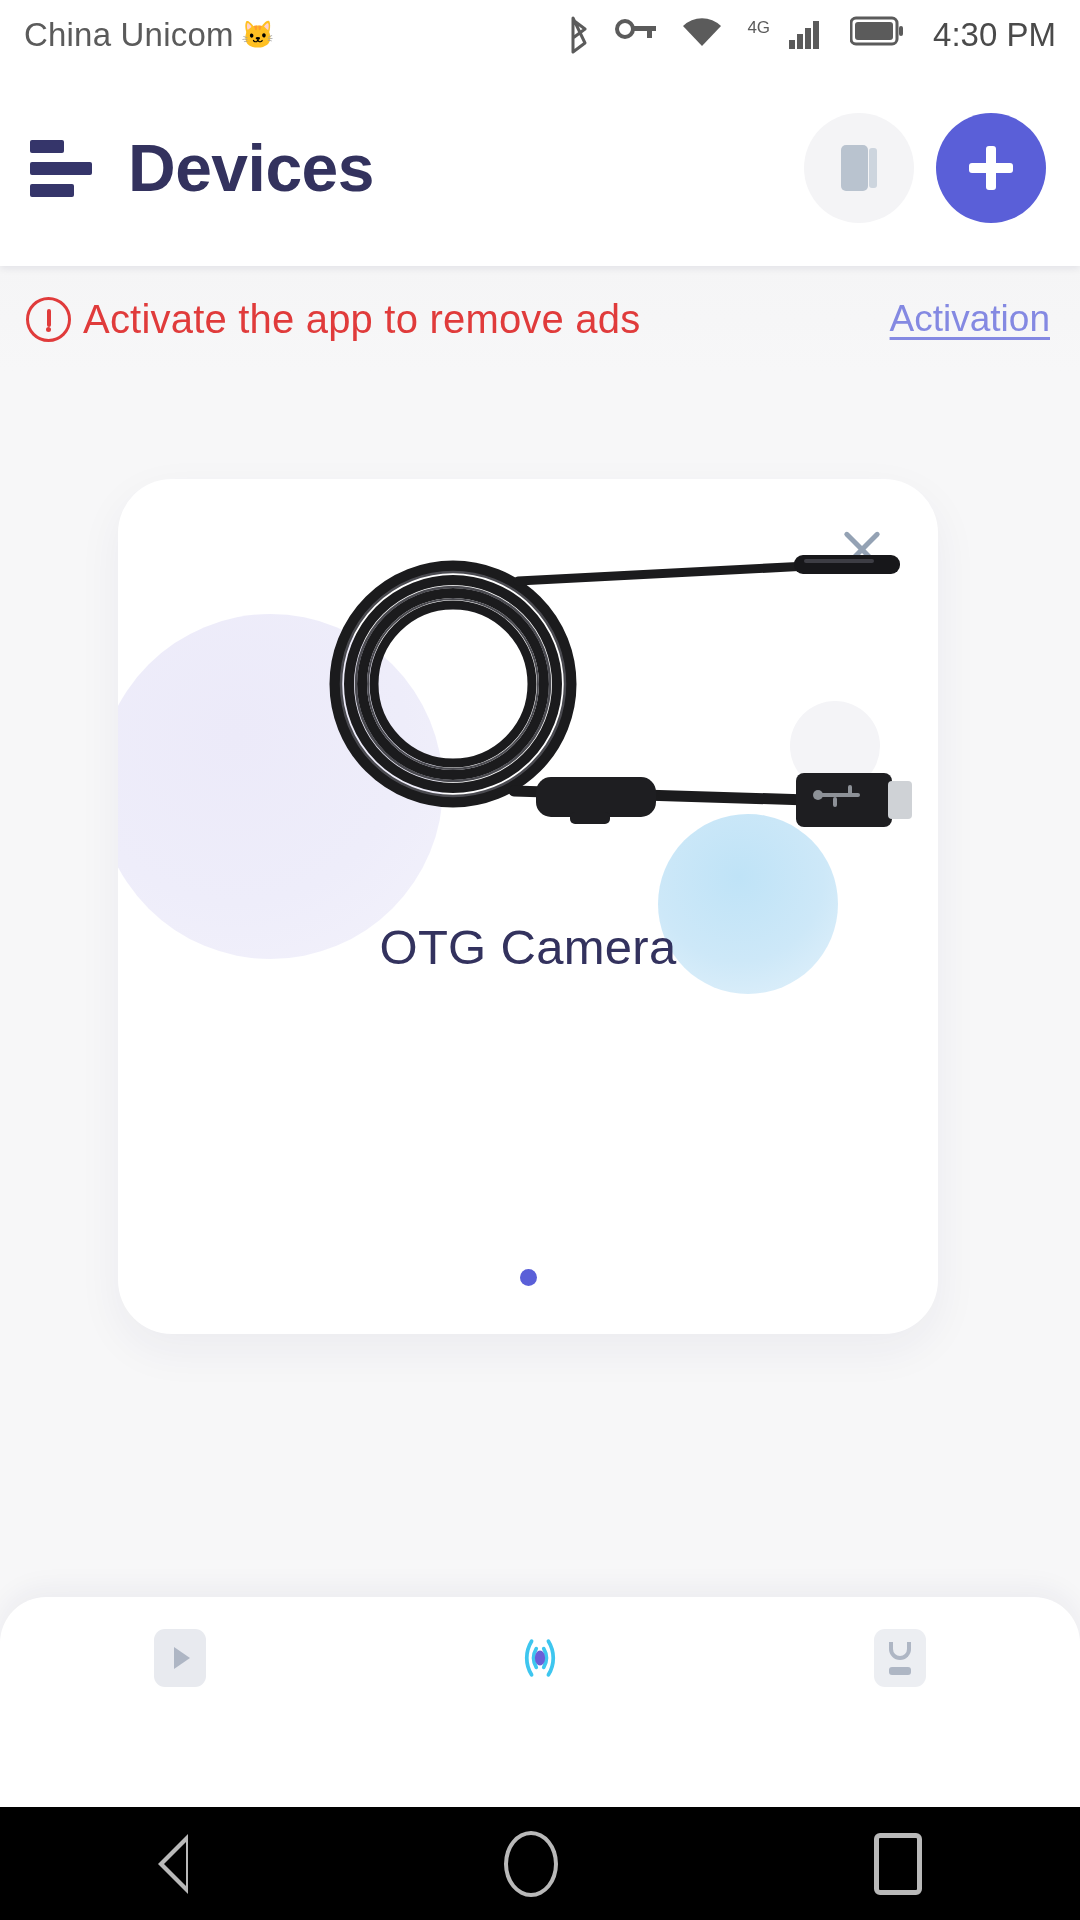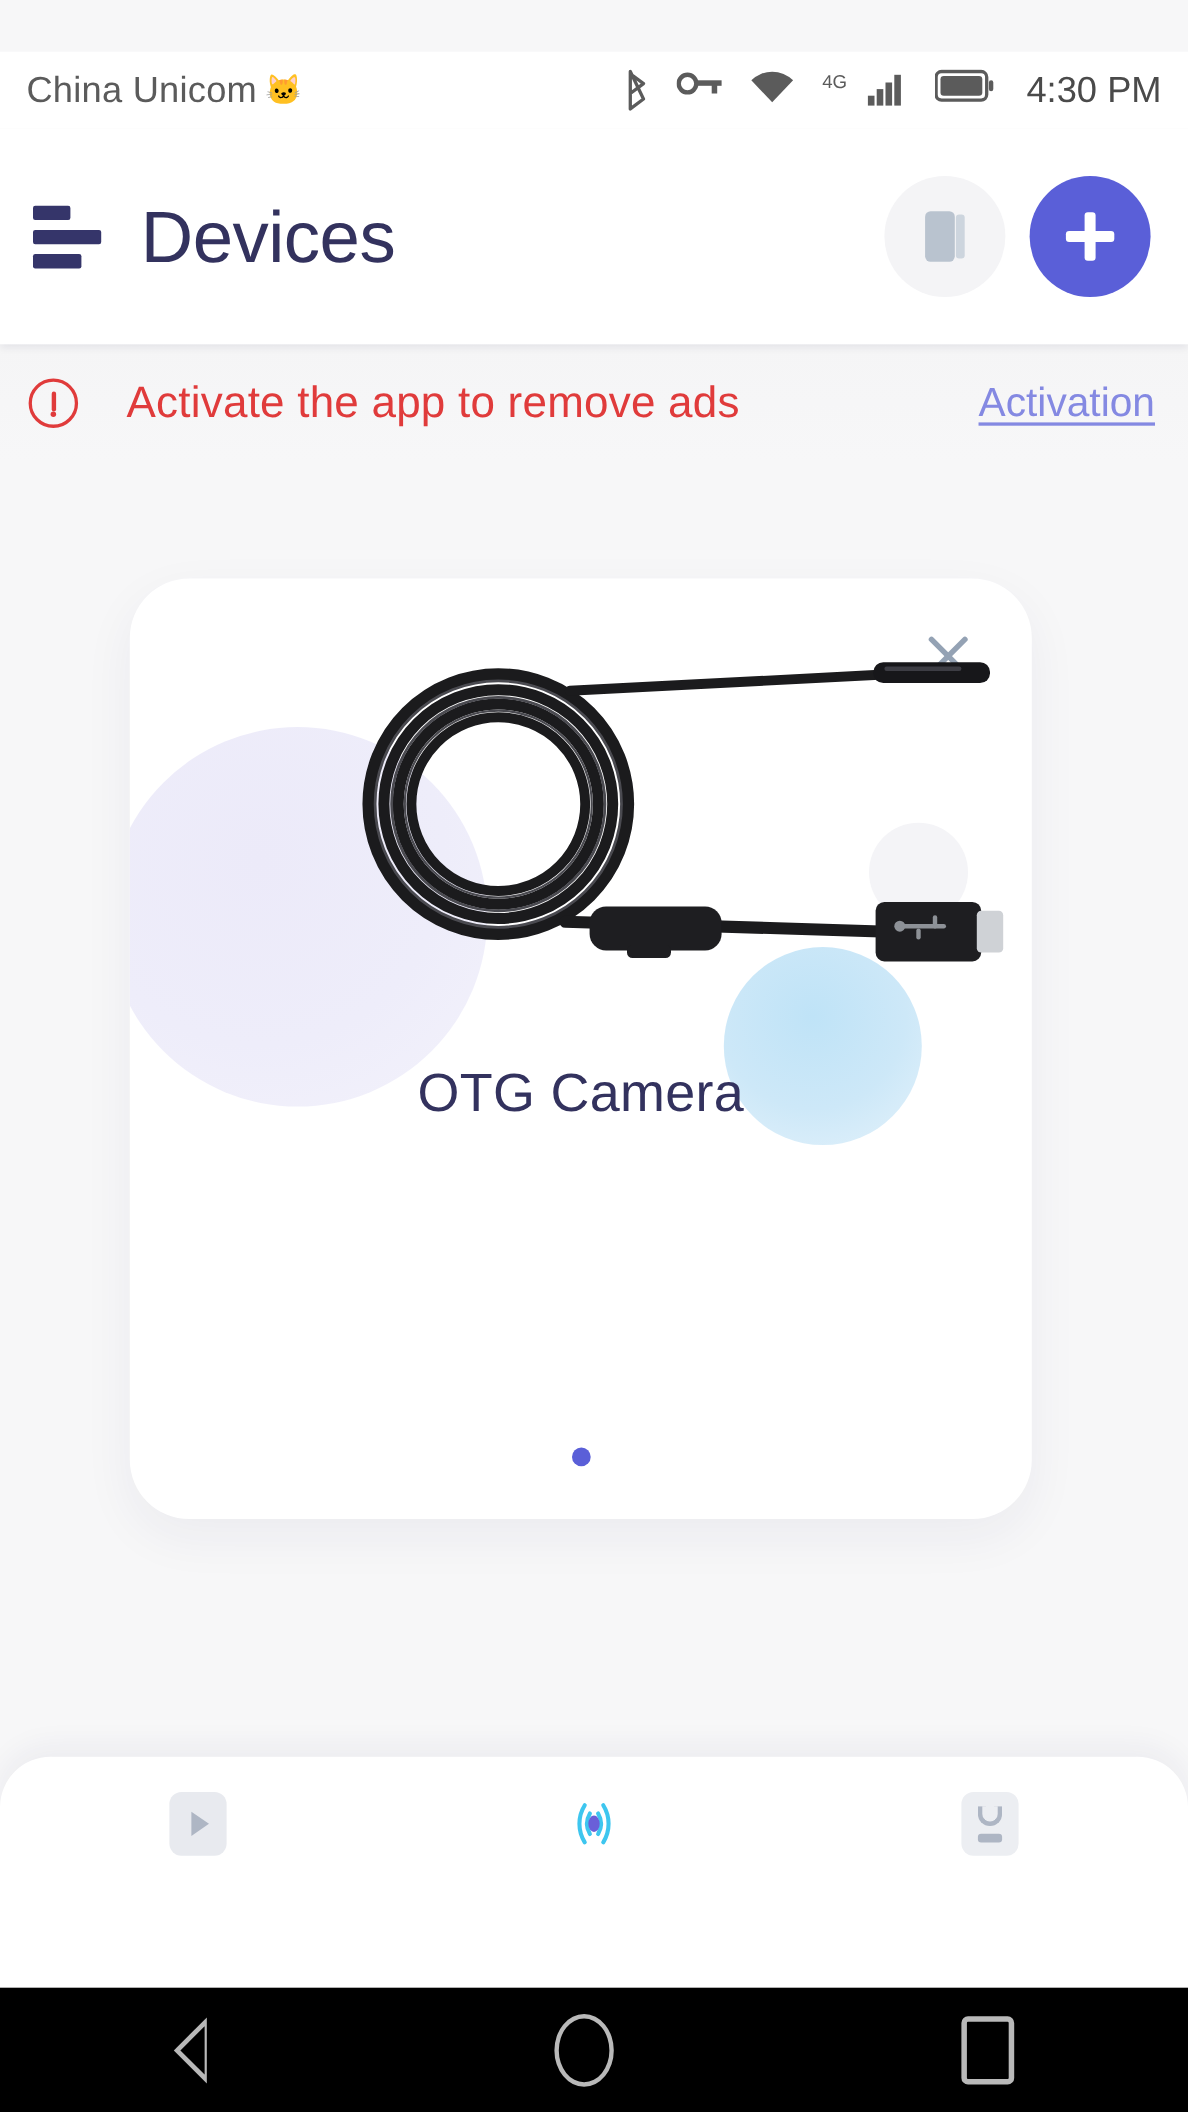--- a/index.html
+++ b/index.html
@@ -9,21 +9,21 @@
     background:#f7f7f8;
     position:relative;
     overflow:hidden;
   }
 
   
   .statusbar{
     height:70px; background:#ffffff;
     display:flex; align-items:center;
     padding:0 24px;
-    position:relative; z-index:6;margin-top:47px;
+    position:relative; z-index:6;
   }
   .carrier{
     font-size:33px; color:#5b5b5b; letter-spacing:.2px;
     display:flex; align-items:center; gap:8px;
   }
   .cat-glyph{ font-size:27px; line-height:1; color:#6a6a6a; }
   .status-right{
     margin-left:auto; display:flex; align-items:flex-start; gap:24px;
     color:#5b5b5b;
   }
@@ -43,21 +43,21 @@
     width:64px; height:64px;
     display:flex; flex-direction:column; justify-content:center; gap:9px;
     padding-left:4px;
   }
   .menu-btn i{ display:block; height:13px; background:#35356a; border-radius:2px; }
   .menu-btn i:nth-child(1){ width:34px; }
   .menu-btn i:nth-child(2){ width:62px; }
   .menu-btn i:nth-child(3){ width:44px; }
 
   .app-title{
-    font-size:66px; font-weight:normal; color:#33325e;
+    font-size:66px; font-weight:bold; color:#33325e;
     margin-left:38px; letter-spacing:-.5px;
   }
   .appbar-actions{ margin-left:auto; display:flex; align-items:center; gap:22px; }
   .round-btn{
     width:110px; height:110px; border-radius:50%;
     display:flex; align-items:center; justify-content:center;
   }
   .round-btn.ghost{ background:#f4f4f6; }
   .round-btn.primary{ background:#5a5fd8; }
   .book-icon{ position:relative; width:36px; height:46px; }
@@ -88,21 +88,21 @@
   }
   .warn-icon:before{
     content:""; position:absolute; left:50%; top:9px; margin-left:-2px;
     width:4px; height:18px; background:#e03b3b; border-radius:2px;
   }
   .warn-icon:after{
     content:""; position:absolute; left:50%; bottom:7px; margin-left:-2.5px;
     width:5px; height:5px; background:#e03b3b; border-radius:50%;
   }
   .banner-text{
-    font-size:40px; color:#e03b3b; margin-left:44px; letter-spacing:.2px;
+    font-size:40px; color:#e03b3b; margin-left:12px; letter-spacing:.2px;
   }
   .banner-link{
     margin-left:auto; font-size:37px; color:#8489e2;
     text-decoration:underline; text-underline-offset:6px;
   }
 
   
   .card-area{
     position:relative; height:1230px;
   }

